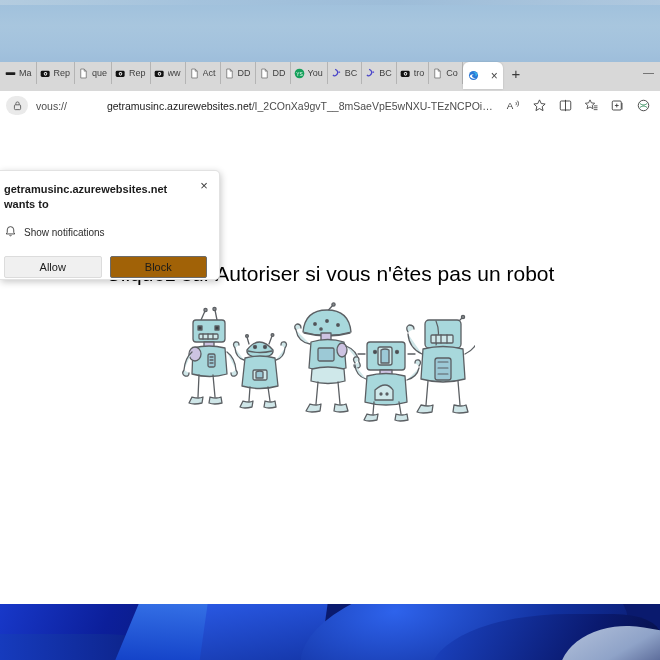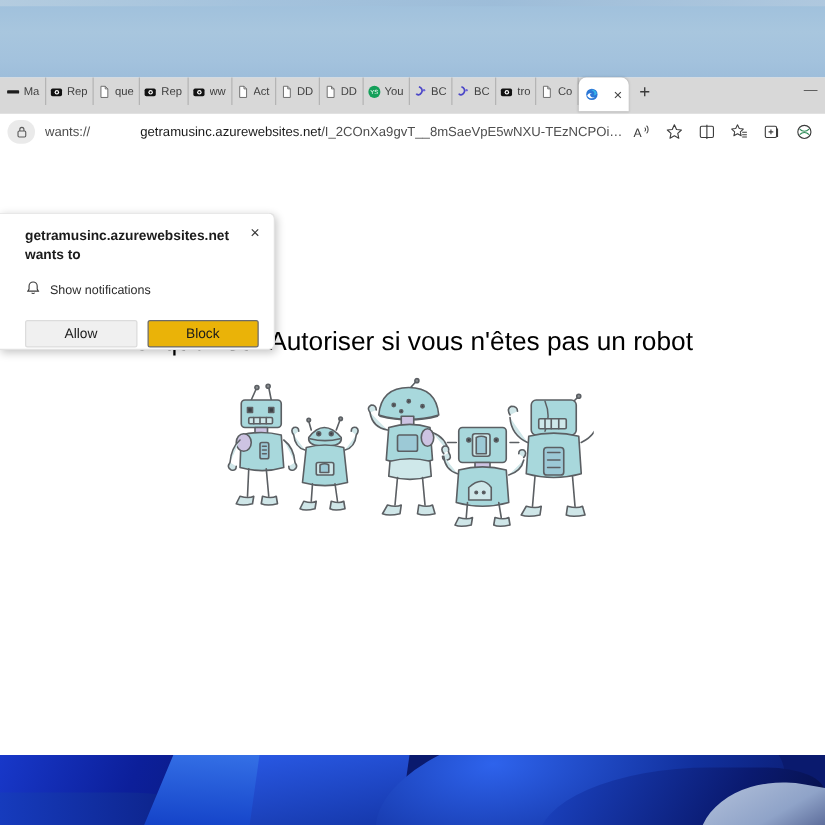--- a/index.html
+++ b/index.html
@@ -120,42 +120,42 @@
   }
   #robot-art { position: absolute; left: 175px; top: 182px; width: 300px; height: 125px; }
 
   
   #perm-dialog {
     position: absolute; left: 0px; top: 50px; width: 220px; height: 110px;
     background: #ffffff;
     border: 1px solid #e2e2e2; border-left: none;
     border-radius: 0 5px 5px 0;
     box-shadow: 1px 2px 7px rgba(0,0,0,.22);
-    padding: 11px 12px 10px 20px;
+    padding: 11px 12px 10px 4px;
     z-index: 20;
   }
   #perm-title {
     font-size: 11px; color: #1b1b1b; font-weight: 600; line-height: 1.35;
     width: 180px;
   }
   #perm-close {
     position: absolute; right: 8px; top: 8px; width: 14px; height: 14px;
     color: #3a3a3a; font-size: 13px; line-height: 13px; text-align:center;
   }
   #perm-row {
     display:flex; align-items:center; gap: 7px; margin-top: 12px;
   }
   #perm-row .ptext { font-size: 10px; color: #2b2b2b; }
   #perm-buttons { display: flex; gap: 8px; margin-top: 14px; }
   .pbtn {
     flex: 1 1 0; height: 22px; font-size: 11px; color: #1b1b1b;
     display:flex; align-items:center; justify-content:center;
     background: #f0f0f0; border: 1px solid #dcdcdc; border-radius: 2px;
   }
-  .pbtn.primary { border: 1.5px solid #6b6b6b; background: #eab308; }
+  .pbtn.primary { border: 1.5px solid #6b6b6b; background: #a16207; }
 </style>
 </head>
 <body>
 
 <div id="desktop-top">
   <div class="band"></div>
 </div>
 
 <div id="browser">
 
@@ -286,21 +286,21 @@
   </div>
 
   <div id="toolbar">
     <div id="omnibox">
       <span id="lock-chip">
         <svg width="11" height="11" viewBox="0 0 16 16">
             <rect x="3.5" y="7" width="9" height="7" rx="1.4" fill="none" stroke="#5a5a5a" stroke-width="1.3"></rect>
             <path d="M5.6 7V5.2a2.4 2.4 0 0 1 4.8 0V7" fill="none" stroke="#5a5a5a" stroke-width="1.3"></path>
           </svg>
       </span>
-      <span id="url-text"><span>wants://</span><span class="host">getramusinc.azurewebsites.net</span><span>/I_2COnXa9gvT__8mSaeVpE5wNXU-TEzNCPOiWWrrq0o/?cid...</span></span>
+      <span id="url-text"><span>vous://</span><span class="host">getramusinc.azurewebsites.net</span><span>/I_2COnXa9gvT__8mSaeVpE5wNXU-TEzNCPOiWWrrq0o/?cid...</span></span>
     </div>
 
     <div class="tb-icon">
       <svg width="15" height="15" viewBox="0 0 20 20">
           <text x="1" y="15" font-size="13" font-family="Liberation Sans" fill="#3c3c3c">A</text>
           <path d="M13 5.5c1.2.8 1.2 3.2 0 4M15 3.5c2.2 1.6 2.2 6.4 0 8" fill="none" stroke="#3c3c3c" stroke-width="1.1"></path>
         </svg>
     </div>
     <div class="tb-icon">
       <svg width="15" height="15" viewBox="0 0 20 20">

